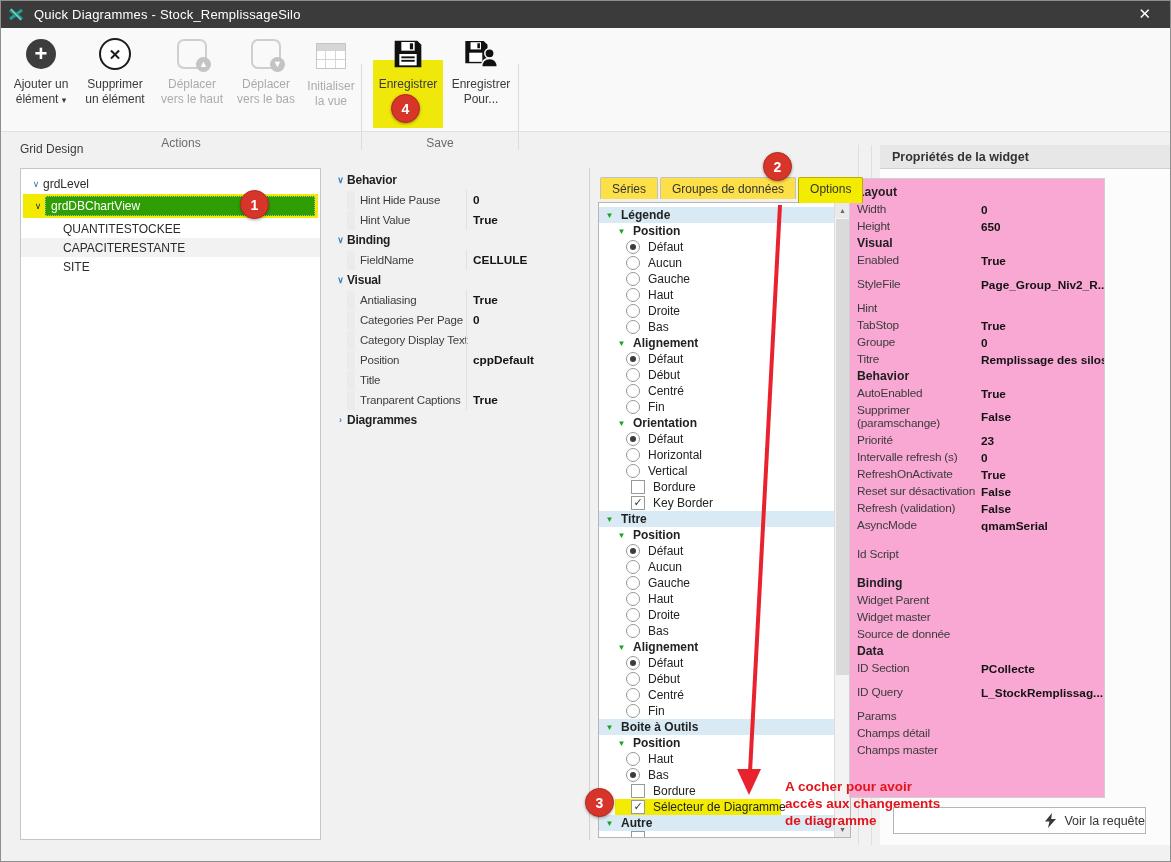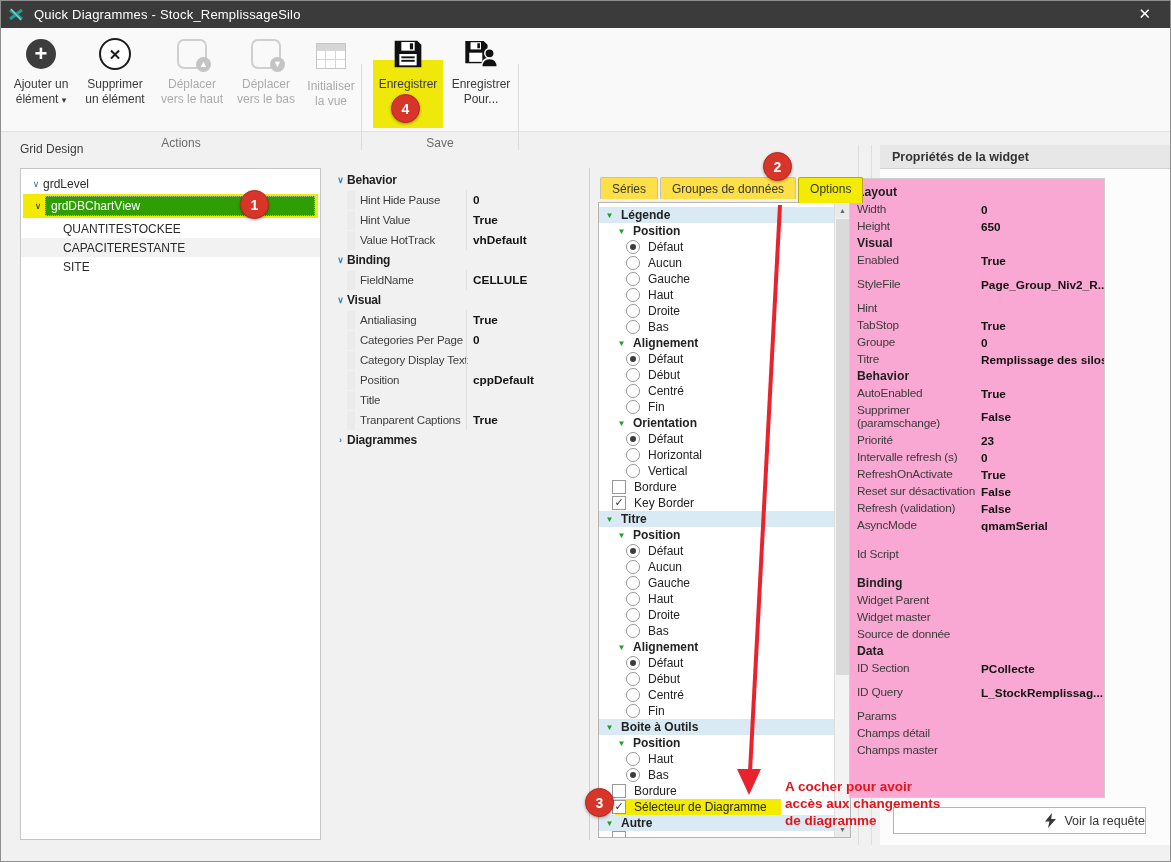--- a/index.html
+++ b/index.html
@@ -78,21 +78,21 @@
   .orow.m-sec .o-arrow{display:block;margin-left:5px}
   .orow.m-grp{font-weight:bold;padding-left:17px}
   .orow.m-grp .o-arrow{display:block}
   .o-radio{display:none;width:12px;height:12px;border:1px solid #999;border-radius:50%;
            margin-right:8px;background:#fff;position:relative;flex:none}
   .orow.m-radio{padding-left:27px}
   .orow.m-radio .o-radio{display:block}
   .orow.m-radio.m-on .o-radio::after{content:"";position:absolute;inset:3px;border-radius:50%;background:#3c3c3c}
   .o-check{display:none;width:12px;height:12px;border:1px solid #999;margin-right:8px;background:#fff;
            font-size:11px;line-height:11px;text-align:center;color:#333;flex:none}
-  .orow.m-check{padding-left:13px}
+  .orow.m-check{padding-left:32px}
   .orow.m-check .o-check{display:block}
   .orow.m-check.m-on .o-check::before{content:"\2713"}
   .orow.m-hl{background:linear-gradient(90deg,transparent 0 16px,#f3ec00 16px 182px,transparent 182px)}
   .orow.m-cut{height:8px;overflow:hidden;align-items:flex-start}
   .oscroll{position:absolute;right:0;top:0;width:15px;height:100%;background:#f3f3f3;border-left:1px solid #ddd}
   .oscroll .sbtn{height:15px;background:#eaeaea;display:flex;align-items:center;justify-content:center;
                  font-size:7px;color:#666}
   .oscroll .sthumb{position:absolute;left:1px;right:1px;top:16px;height:72%;background:#dadada}
   .oscroll .sbtn.down{position:absolute;bottom:0;left:0;right:0}
   .splitline{position:absolute;top:145px;height:700px;width:1px;background:#dedede}
@@ -257,26 +257,20 @@
       <span class="p-indent"></span>
       <span class="p-label">Hint Hide Pause</span>
       <span class="p-value">0</span>
     </div>
     <div class="prow m-row">
       <span class="p-chev"></span>
       <span class="p-indent"></span>
       <span class="p-label">Hint Value</span>
       <span class="p-value">True</span>
     </div>
-    <div class="prow m-row">
-      <span class="p-chev"></span>
-      <span class="p-indent"></span>
-      <span class="p-label">Value HotTrack</span>
-      <span class="p-value">vhDefault</span>
-    </div>
     <div class="prow m-sec">
       <span class="p-chev">∨</span>
 
       <span class="p-label">Binding</span>
 
     </div>
     <div class="prow m-row">
       <span class="p-chev"></span>
       <span class="p-indent"></span>
       <span class="p-label">FieldName</span>

